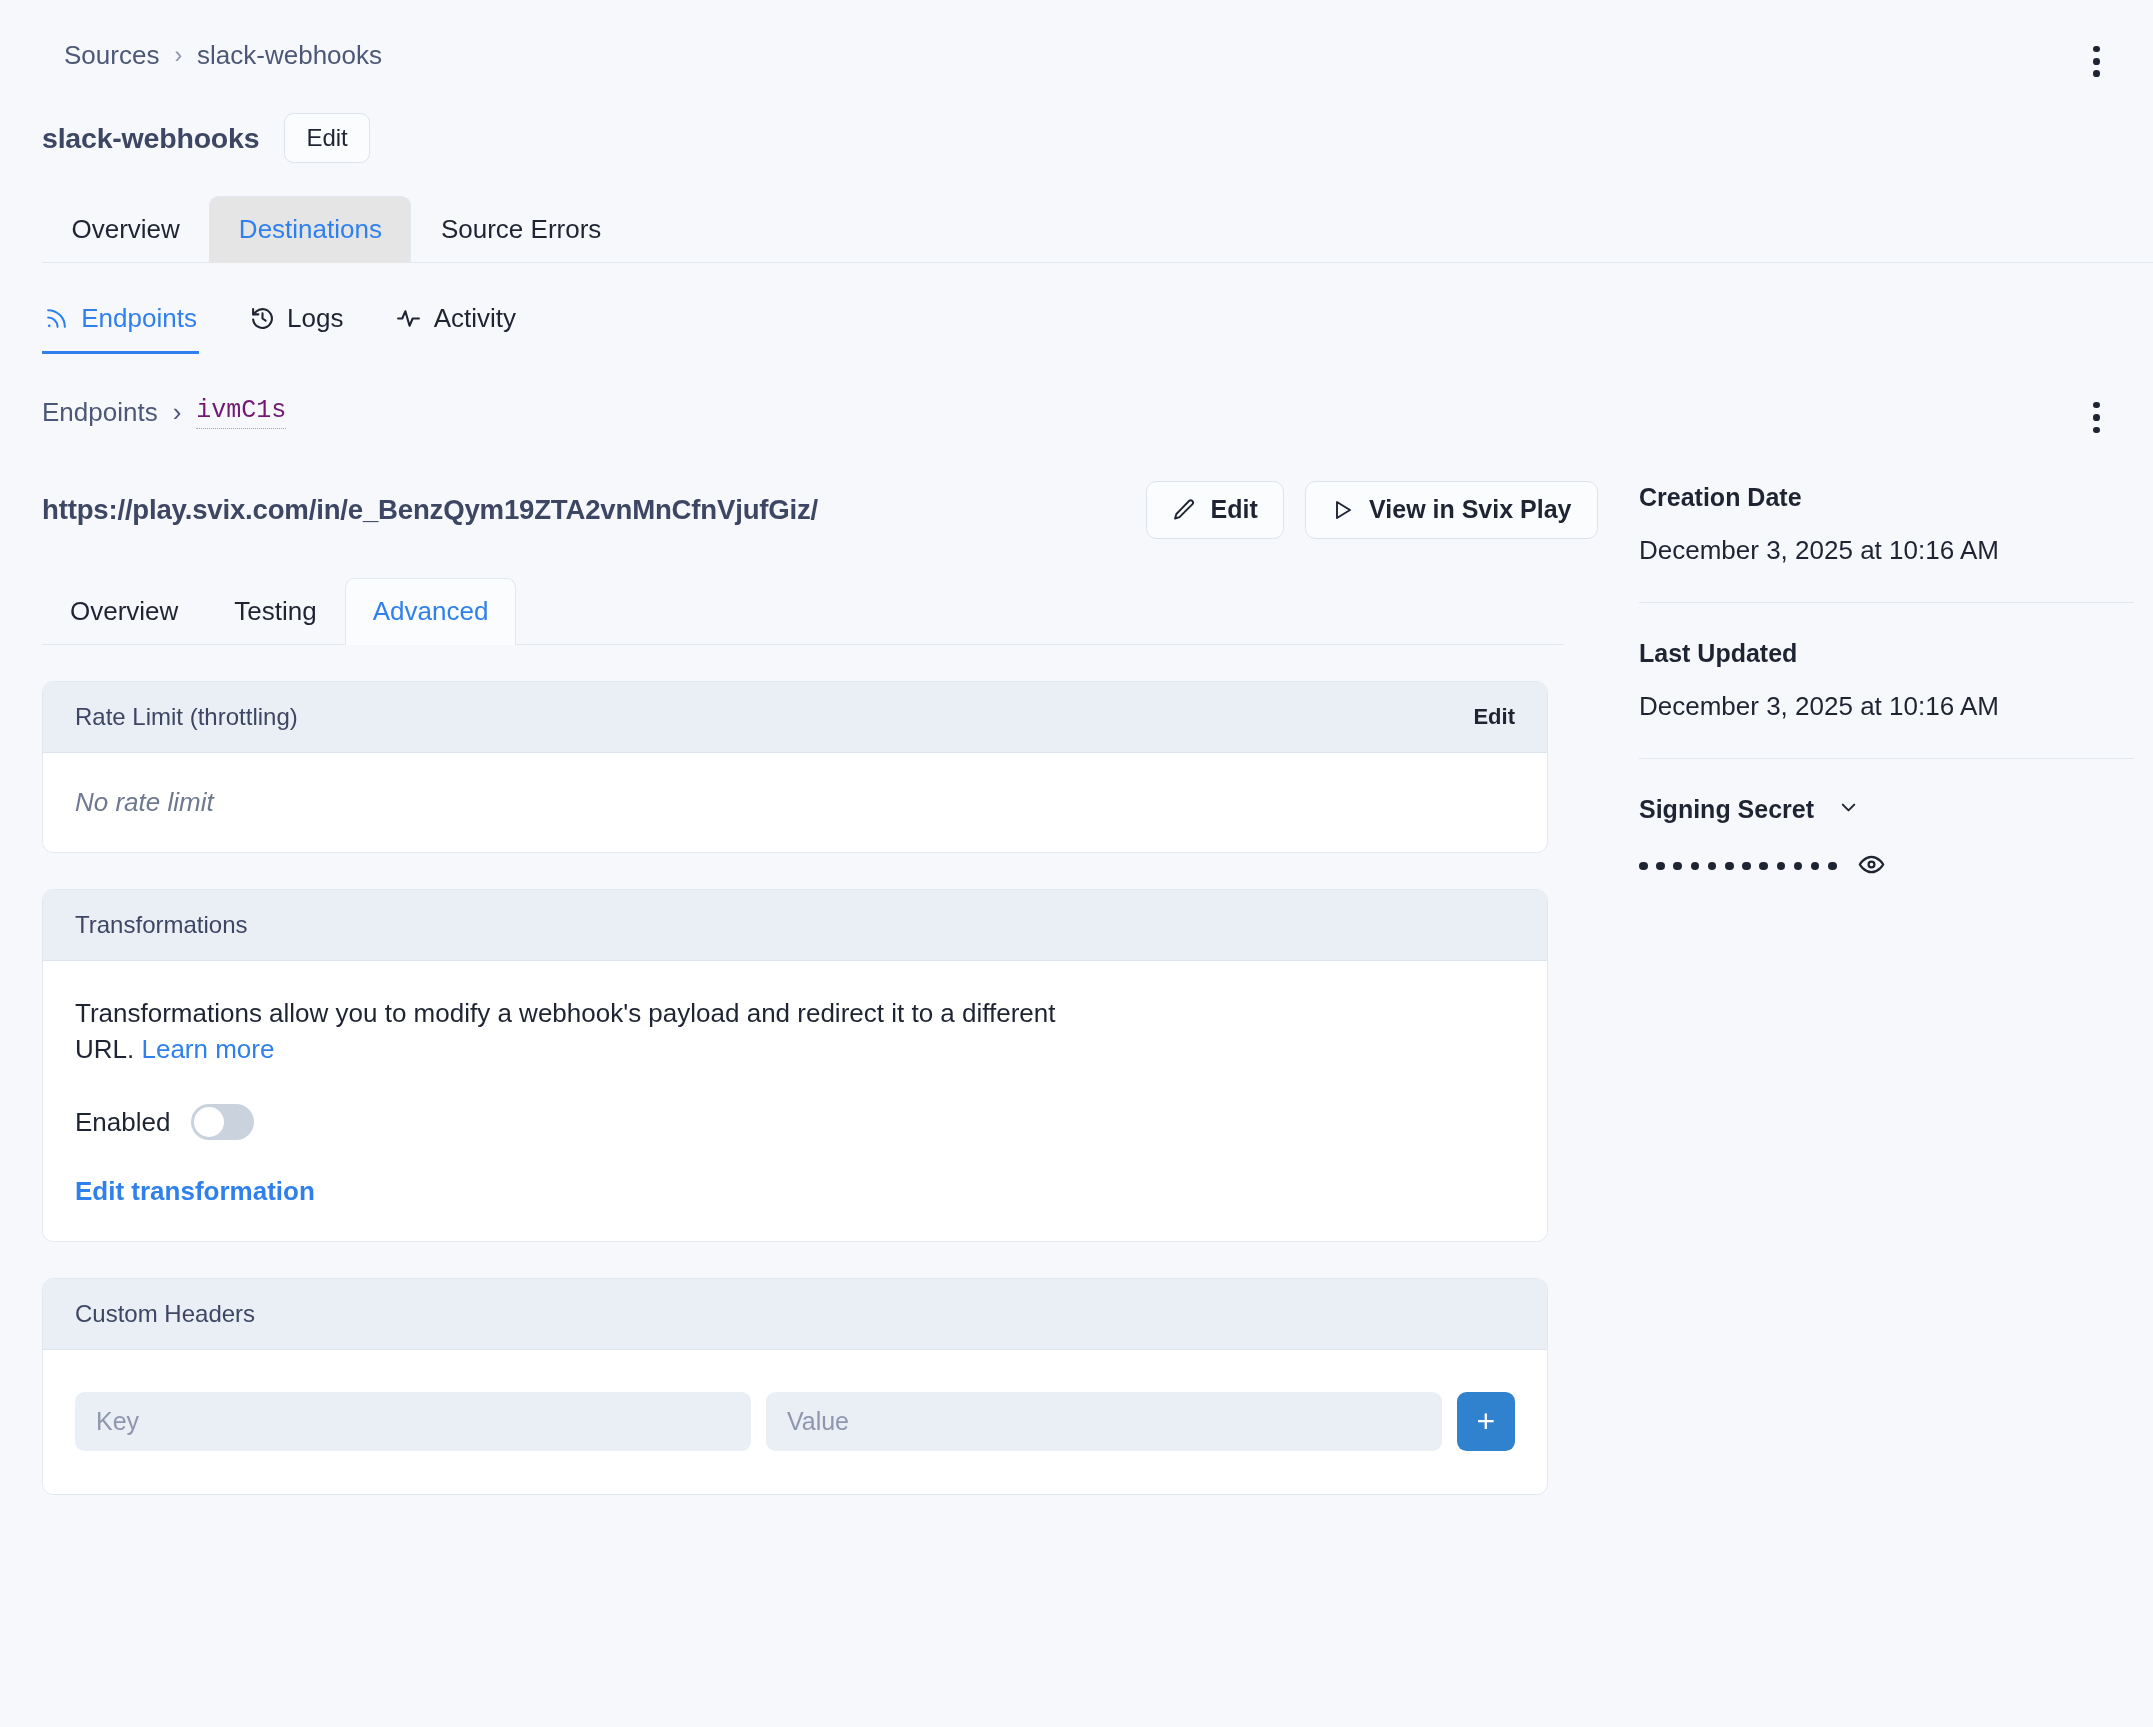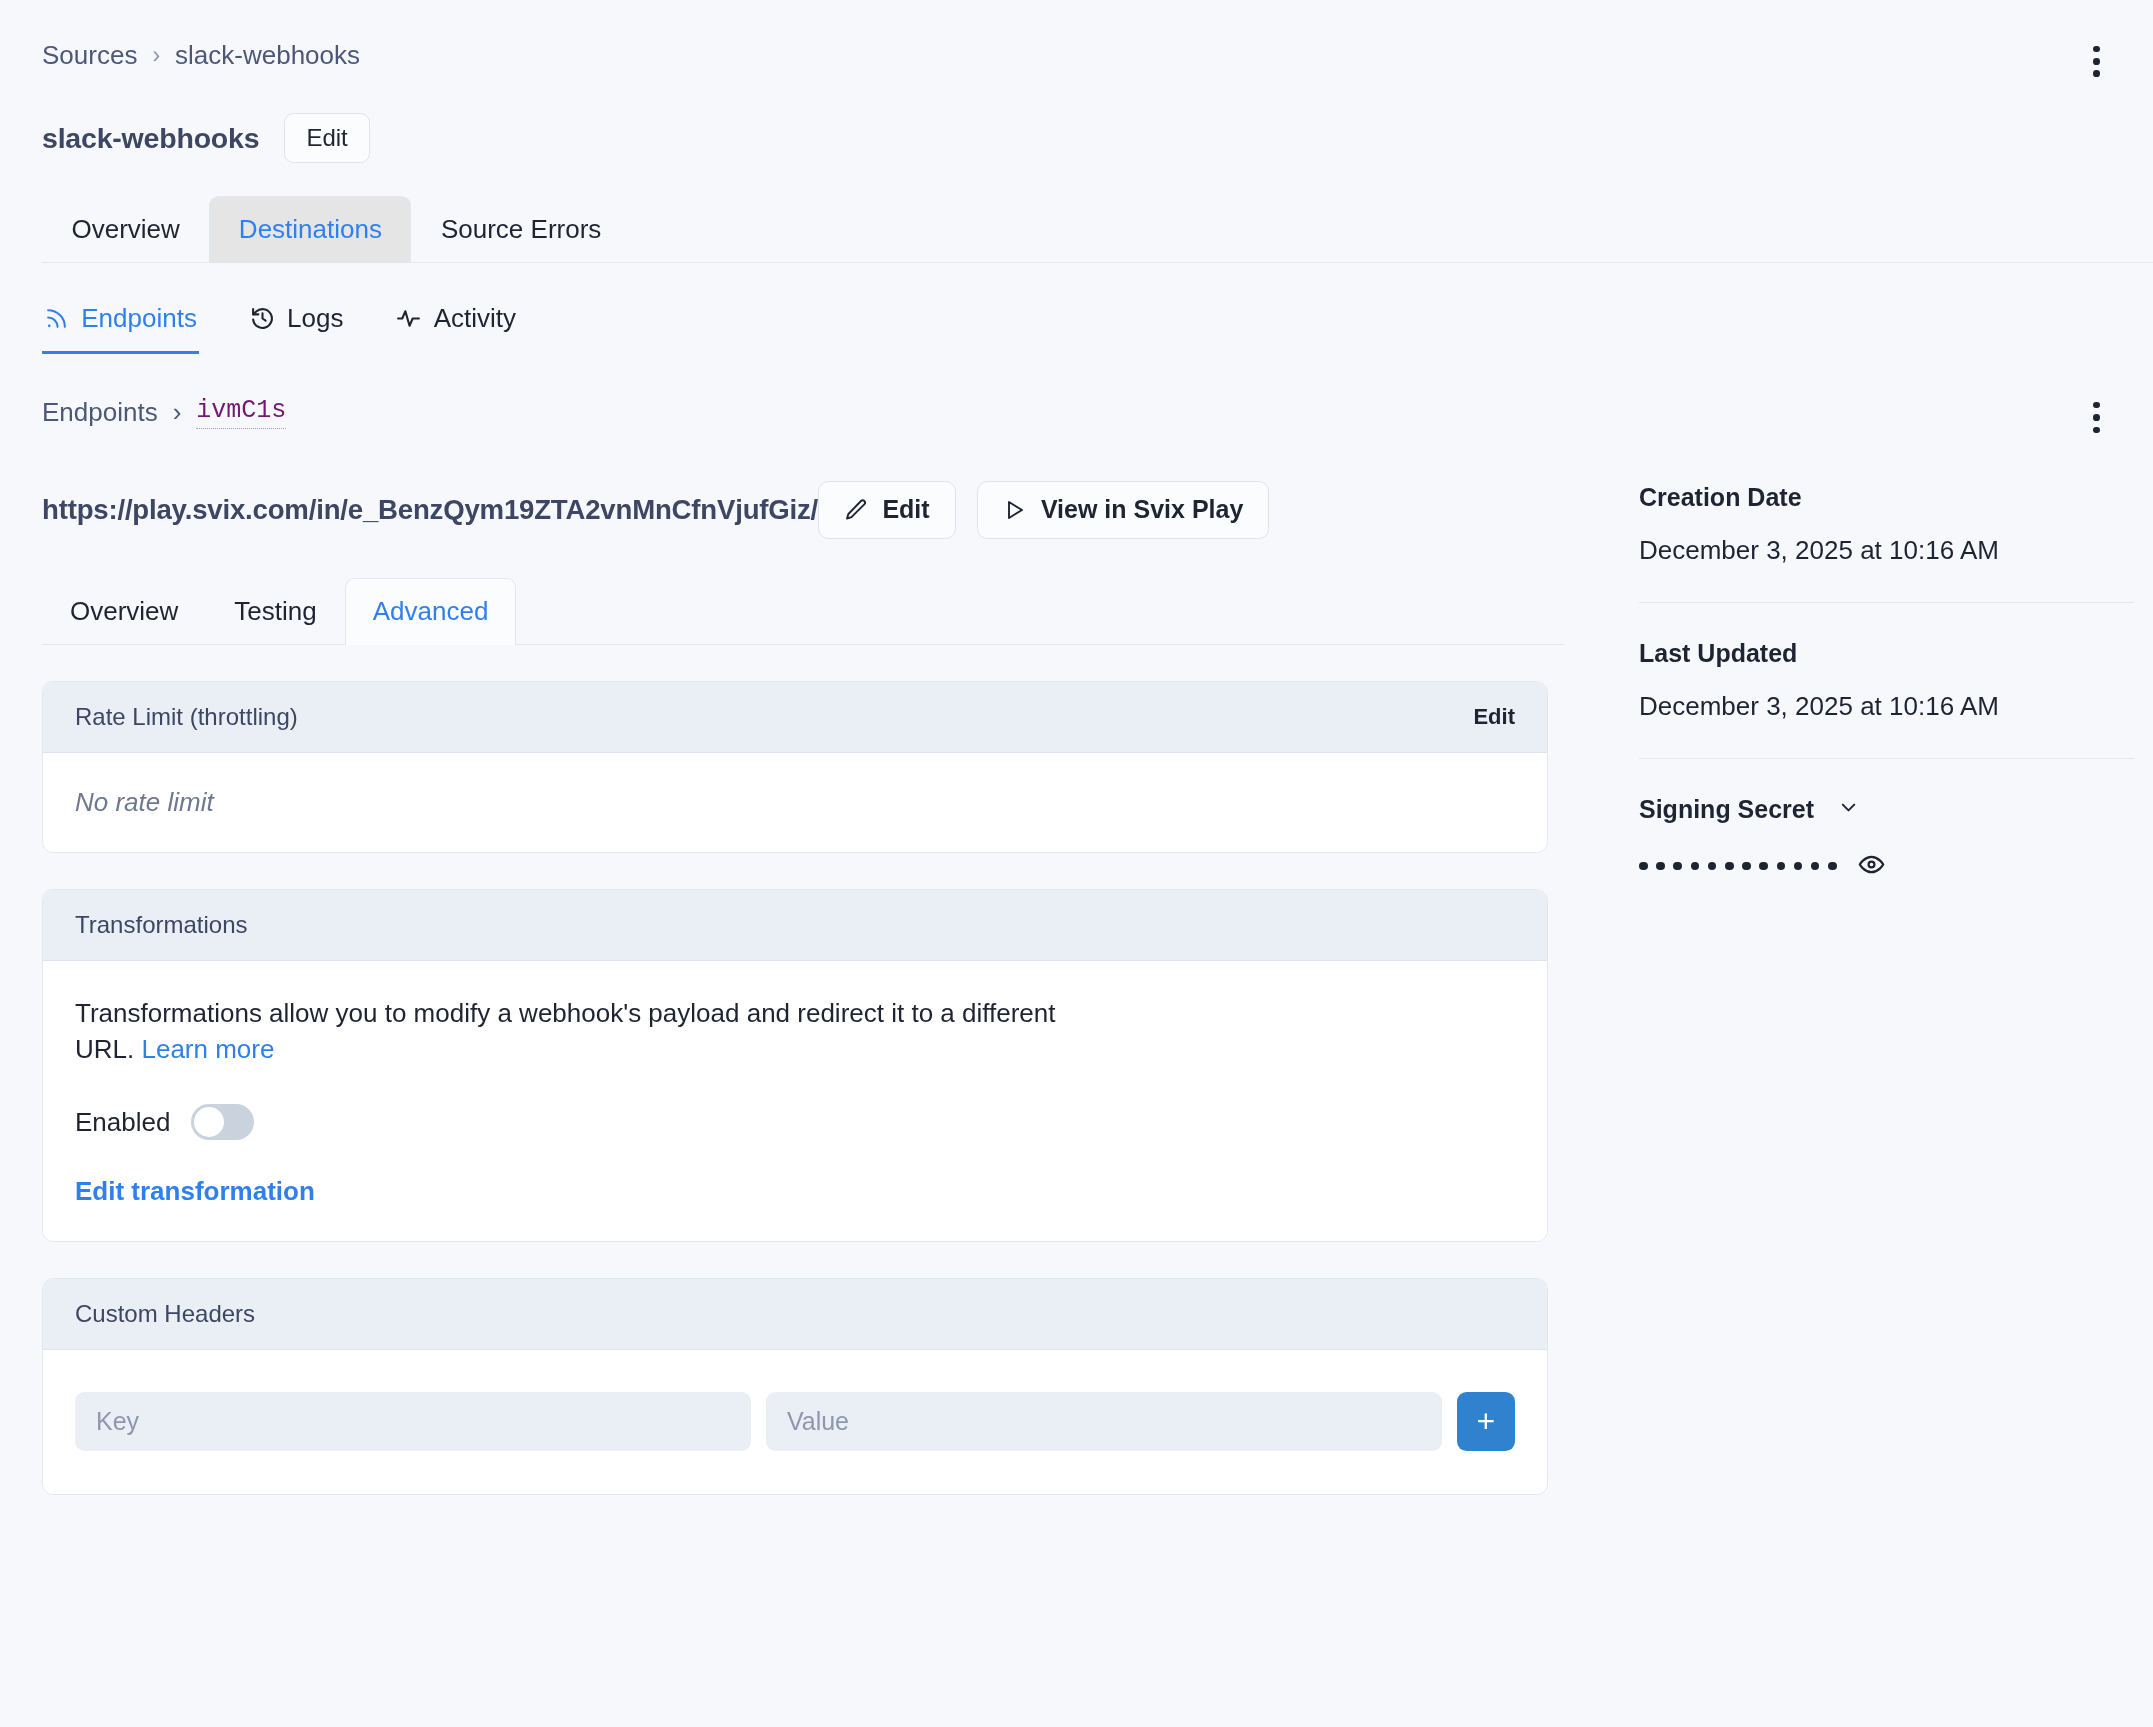--- a/index.html
+++ b/index.html
@@ -11,21 +11,21 @@
     font-family: "Liberation Sans", sans-serif;
     color: #1f2433;
     overflow: hidden;
   }
 
   
   .top-bar {
     display: flex;
     align-items: flex-start;
     justify-content: space-between;
-    padding: 40px 44px 0 42px;
+    padding: 40px 44px 0 64px;
   }
   .crumbs {
     display: flex;
     align-items: center;
     gap: 15px;
     font-size: 26px;
     color: #4d5878;
   }
   .crumbs .sep { color: #8b93ad; font-size: 23px; }
   .crumb-link { color: #4d5878; cursor: pointer; }
@@ -156,21 +156,21 @@
     width: 495px;
     flex: none;
     margin-left: 32px;
     padding-top: 44px;
   }
 
   
   .url-row {
     display: flex;
     align-items: center;
-    justify-content: flex-start;
+    justify-content: space-between;
     margin-top: 42px;
     padding-right: 9.5px;
   }
   .url-text {
     font-size: 27.6px;
     font-weight: bold;
     color: #3d4663;
     letter-spacing: -0.2px;
   }
   .url-actions { display: flex; gap: 21px; }

